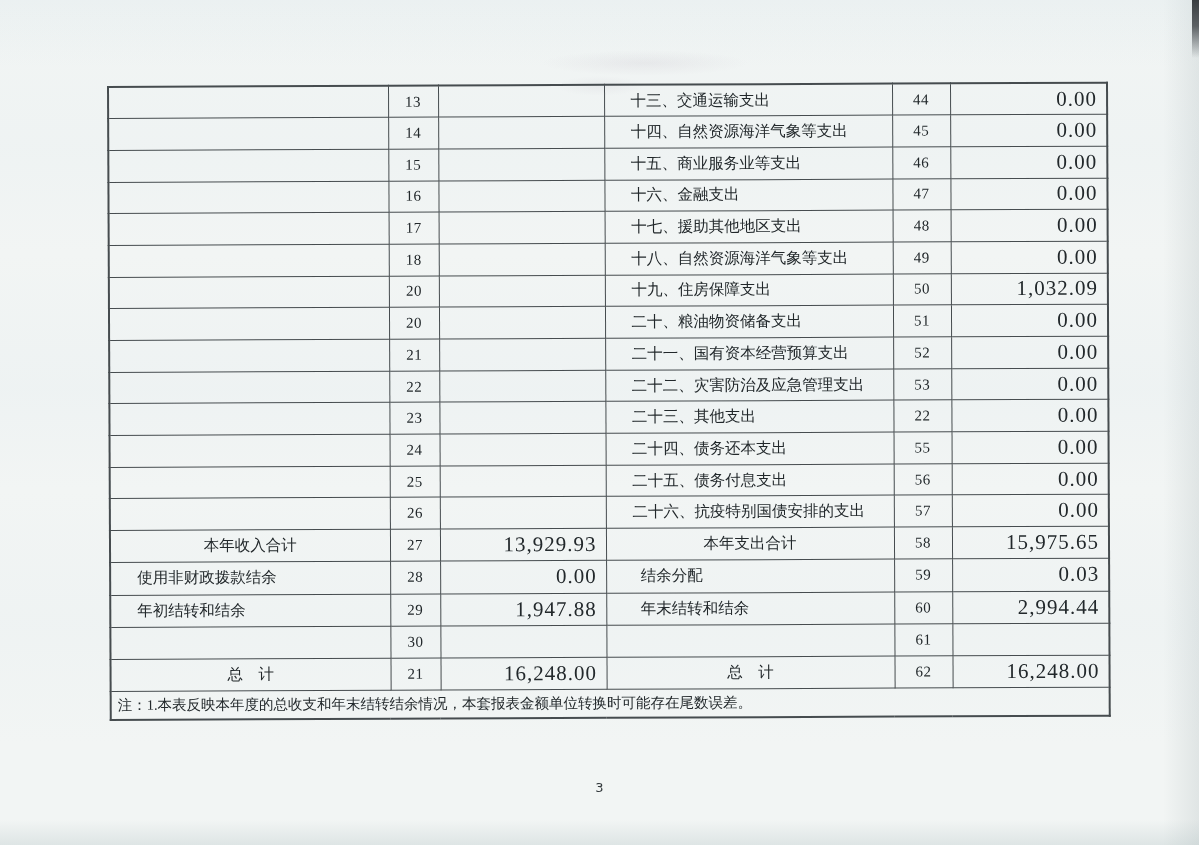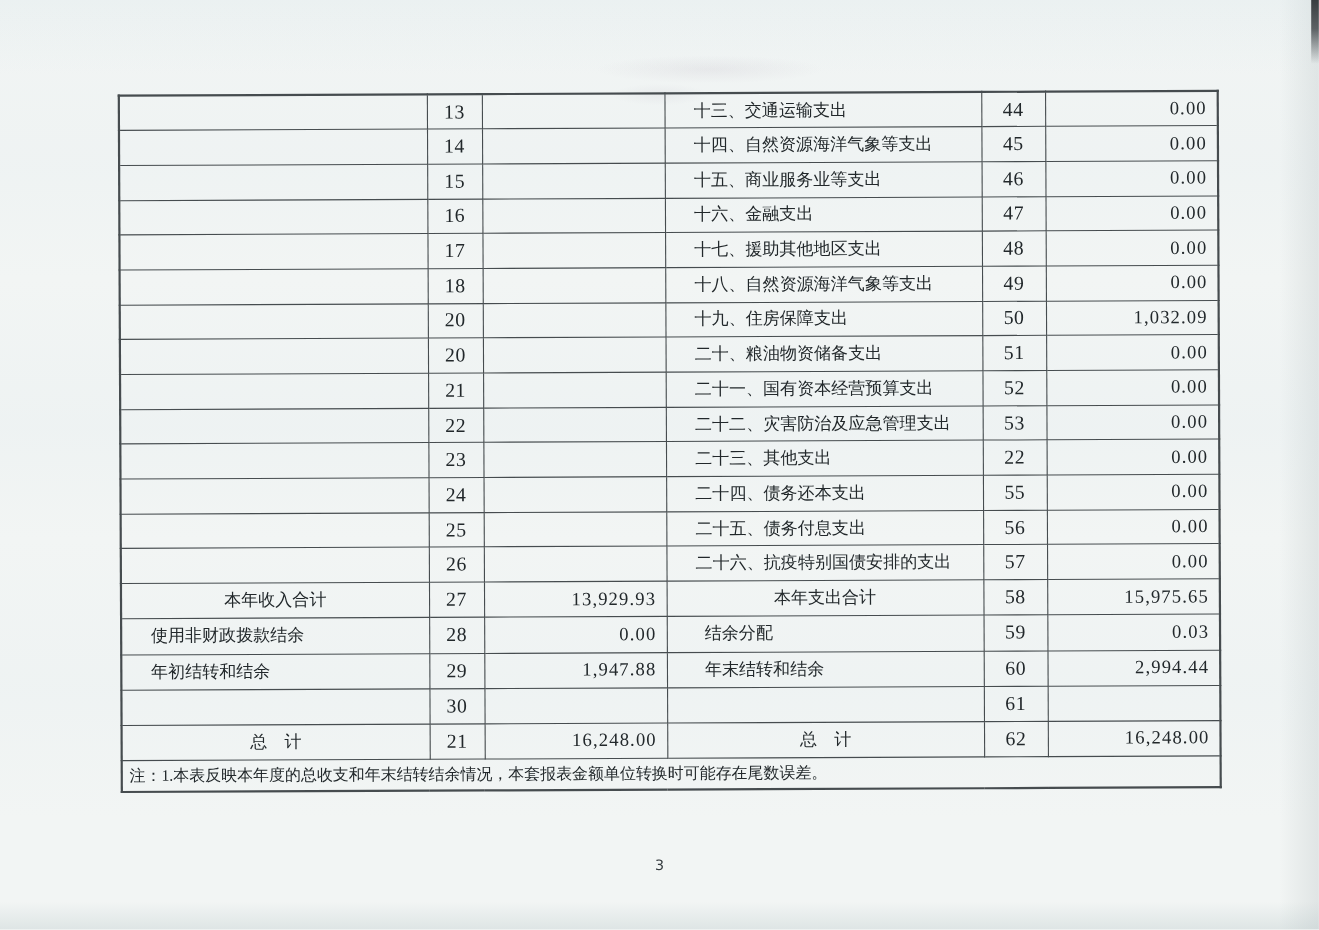--- a/index.html
+++ b/index.html
@@ -65,22 +65,22 @@
   td {
     border: 1.4px solid var(--line);
     vertical-align: middle;
     font-size: 15.5px;
     color: var(--ink);
     overflow: hidden;
     white-space: nowrap;
   }
   tr.item td    { height:31.7px; }
   tr.summary td { height:32.2px; }
-  td.num { text-align:center; font-size:18px; letter-spacing:0.5px; }
-  td.amt { text-align:right; padding-right:9px; font-size:17px; letter-spacing:1px; }
+  td.num { text-align:center; font-size:15px; letter-spacing:0.5px; }
+  td.amt { text-align:right; padding-right:9px; font-size:21px; letter-spacing:1px; }
   td.lbl { text-align:left; }
   td.lbl.item    { padding-left:26px; }
   td.lbl.indent  { padding-left:26px; }
   td.lbl.indent2 { padding-left:34px; }
   td.lbl.center  { text-align:center; padding-left:0; }
   tr.note-row td {
     height:28px;
     vertical-align: top;
     text-align:left;
     padding:4px 8px 0 6px;

